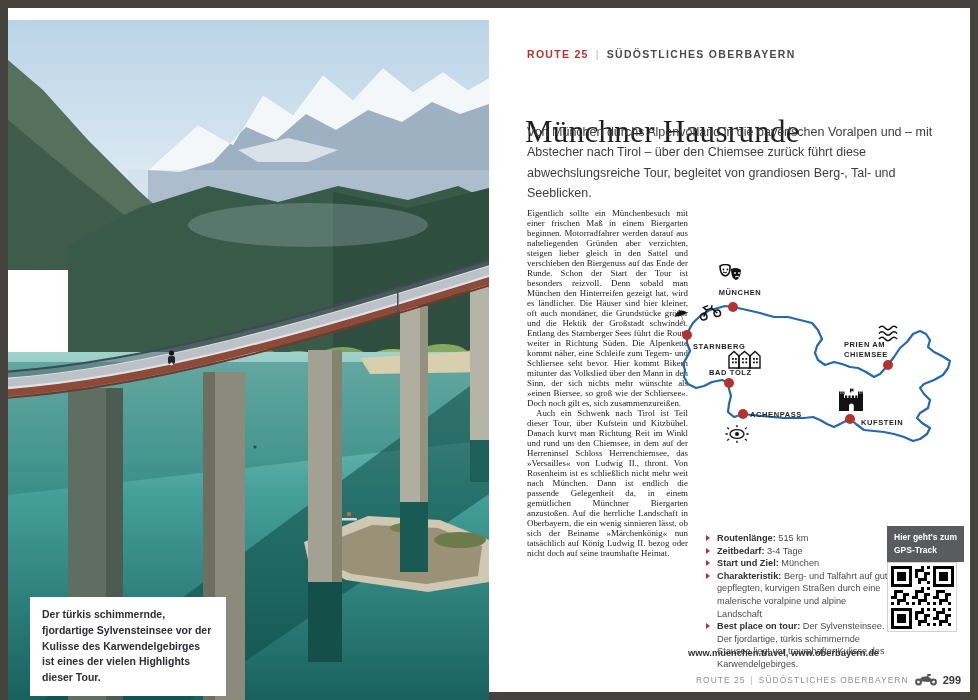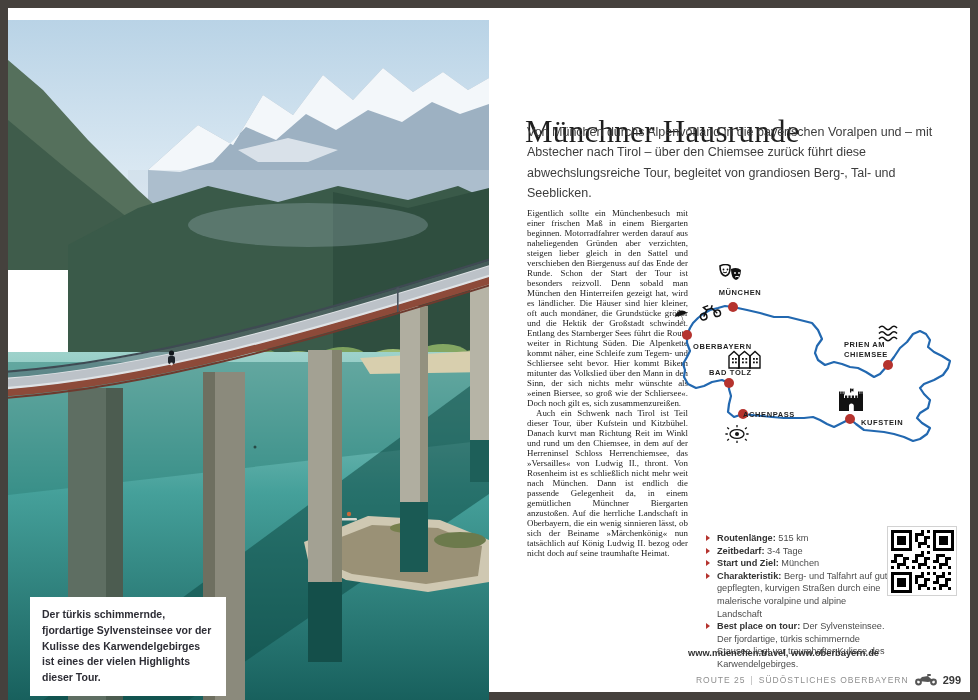--- a/index.html
+++ b/index.html
@@ -154,20 +154,23 @@
         <rect x="160" y="336" width="7" height="8" rx="2" fill="#1d232a"></rect>
         <circle cx="163.5" cy="333" r="2.6" fill="#11161b"></circle>
         <circle cx="163.5" cy="344" r="1.4" fill="#e8e8e8"></circle>
       </g>
     </svg>
     <div class="photo-caption">Der türkis schimmernde, fjordartige Sylvensteinsee vor der Kulisse des Karwendelgebirges ist eines der vielen Highlights dieser Tour.</div>
   </div>
 
   <div class="text-page">
 
+    <div class="kicker">
+      <span class="route">ROUTE 25</span><span class="div">|</span><span>SÜDÖSTLICHES OBERBAYERN</span>
+    </div>
 
     <h1 class="page-title">Münchner Hausrunde</h1>
 
     <p class="intro">Von München durchs Alpenvorland in die bayerischen Voralpen und – mit Abstecher nach Tirol – über den Chiemsee zurück führt diese abwechslungsreiche Tour, begleitet von grandiosen Berg-, Tal- und Seeblicken.</p>
 
     <div class="body-col">
       <p>Eigentlich sollte ein Münchenbesuch mit einer frischen Maß in einem Biergarten beginnen. Motorradfahrer werden darauf aus naheliegenden Gründen aber verzichten, steigen lieber gleich in den Sattel und verschieben den Biergenuss auf das Ende der Runde. Schon der Start der Tour ist besonders reizvoll. Denn sobald man München den Hinterreifen gezeigt hat, wird es ländlicher. Die Häuser sind hier kleiner, oft auch mondäner, die Grundstücke größer und die Hektik der Großstadt schwindet. Entlang des Starnberger Sees führt die Route weiter in Richtung Süden. Die Alpenkette kommt näher, eine Schleife zum Tegern- und Schliersee seht bevor. Hier kommt Bikern mitunter das Volkslied über den Mann in den Sinn, der sich nichts mehr wünschte als »einen Biersee, so groß wie der Schliersee«. Doch noch gilt es, sich zusammenzureißen.</p>
       <p>Auch ein Schwenk nach Tirol ist Teil dieser Tour, über Kufstein und Kitzbühel. Danach kurvt man Richtung Reit im Winkl und rund um den Chiemsee, in dem auf der Herreninsel Schloss Herrenchiemsee, das »Versailles« von Ludwig II., thront. Von Rosenheim ist es schließlich nicht mehr weit nach München. Dann ist endlich die passende Gelegenheit da, in einem gemütlichen Münchner Biergarten anzustoßen. Auf die herrliche Landschaft in Oberbayern, die ein wenig sinnieren lässt, ob sich der Beiname »Märchenkönig« nun tatsächlich auf König Ludwig II. bezog oder nicht doch auf seine traumhafte Heimat.</p>
     </div>
 
@@ -178,23 +181,23 @@
           <circle cx="61" cy="47" r="5"></circle>
             <circle cx="15" cy="75" r="5"></circle>
             <circle cx="57" cy="123" r="5"></circle>
           <circle cx="71" cy="154" r="5"></circle>
             <circle cx="178" cy="159" r="5"></circle>
             <circle cx="216" cy="105" r="5"></circle>
         </g>
       </svg>
 
       <div class="map-label" style="left:36px;top:28px;width:64px;text-align:center;">MÜNCHEN</div>
-      <div class="map-label" style="left:21px;top:82px;">OBERBAYERN</div>
+      <div class="map-label" style="left:21px;top:82px;">STARNBERG</div>
       <div class="map-label" style="left:37px;top:108px;">BAD TÖLZ</div>
-      <div class="map-label" style="left:71px;top:150px;">ACHENPASS</div>
+      <div class="map-label" style="left:78px;top:150px;">ACHENPASS</div>
       <div class="map-label" style="left:189px;top:158px;">KUFSTEIN</div>
       <div class="map-label wrap" style="left:172px;top:80px;">PRIEN AM CHIEMSEE</div>
 
       <span class="map-icon" style="left:46px;top:4px;">
         <svg width="28" height="22" viewBox="0 0 28 22">
           <path d="M2,2 q6,-3 10,0 q0.5,9 -4.5,10 Q2,11 2,2 Z" fill="#fff" stroke="#121212" stroke-width="1.6"></path>
           <circle cx="5.5" cy="5.5" r=".9" fill="#121212"></circle>
             <circle cx="9.5" cy="5.5" r=".9" fill="#121212"></circle>
           <path d="M5,8 q2,1.6 4,0" fill="none" stroke="#121212" stroke-width="1"></path>
           <path d="M13,5 q6,-2.5 10,1 q-0.5,9 -5,10 q-5,-1.5 -5,-11 Z" fill="#121212"></path>
@@ -272,20 +275,21 @@
 
     <div class="info-list">
       <div class="info-item"><span class="tri"></span><b>Routenlänge:</b> <span>515 km</span></div>
       <div class="info-item"><span class="tri"></span><b>Zeitbedarf:</b> <span>3-4 Tage</span></div>
       <div class="info-item"><span class="tri"></span><b>Start und Ziel:</b> <span>München</span></div>
       <div class="info-item"><span class="tri"></span><b>Charakteristik:</b> <span>Berg- und Talfahrt auf gut gepflegten, kurvigen Straßen durch eine malerische voralpine und alpine Landschaft</span></div>
       <div class="info-item"><span class="tri"></span><b>Best place on tour:</b> <span>Der Sylvensteinsee. Der fjordartige, türkis schimmernde Stausee liegt vor traumhafter Kulisse des Karwendelgebirges.</span></div>
     </div>
 
     <div class="gps-block">
+      <div class="gps-label">Hier geht's zum GPS-Track</div>
       <div class="gps-qr"><svg id="qr" width="63" height="63" viewBox="0 0 21 21" shape-rendering="crispEdges">
             <rect x="10" y="0" width="1" height="1" fill="#000"></rect>
             <rect x="12" y="0" width="1" height="1" fill="#000"></rect>
             <rect x="8" y="1" width="1" height="1" fill="#000"></rect>
             <rect x="9" y="1" width="1" height="1" fill="#000"></rect>
             <rect x="10" y="1" width="1" height="1" fill="#000"></rect>
             <rect x="8" y="2" width="1" height="1" fill="#000"></rect>
             <rect x="11" y="2" width="1" height="1" fill="#000"></rect>
             <rect x="12" y="2" width="1" height="1" fill="#000"></rect>
             <rect x="8" y="3" width="1" height="1" fill="#000"></rect>

